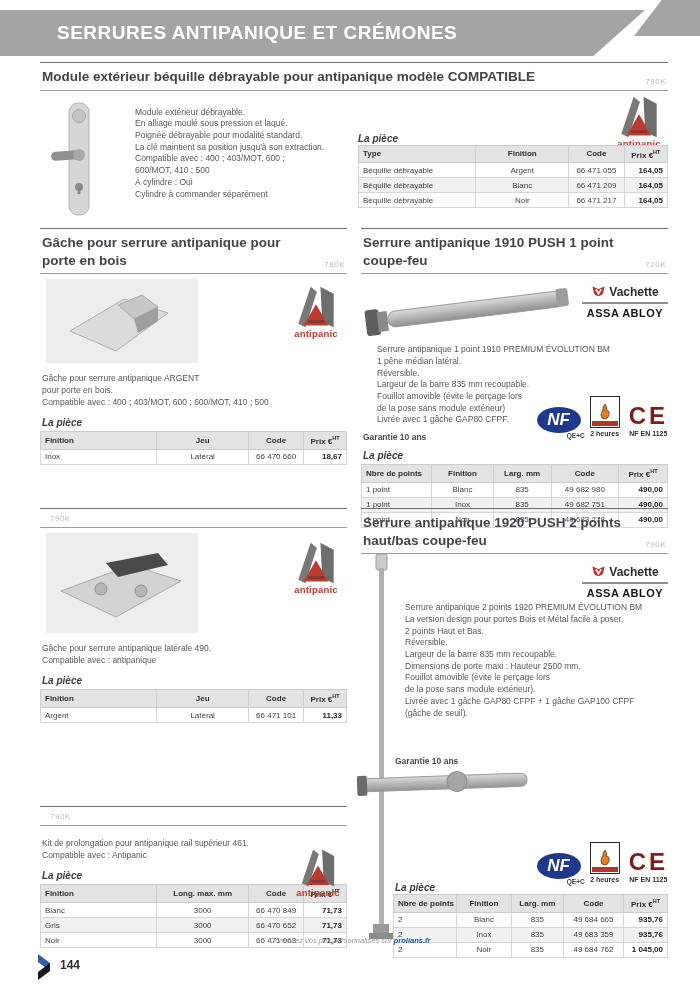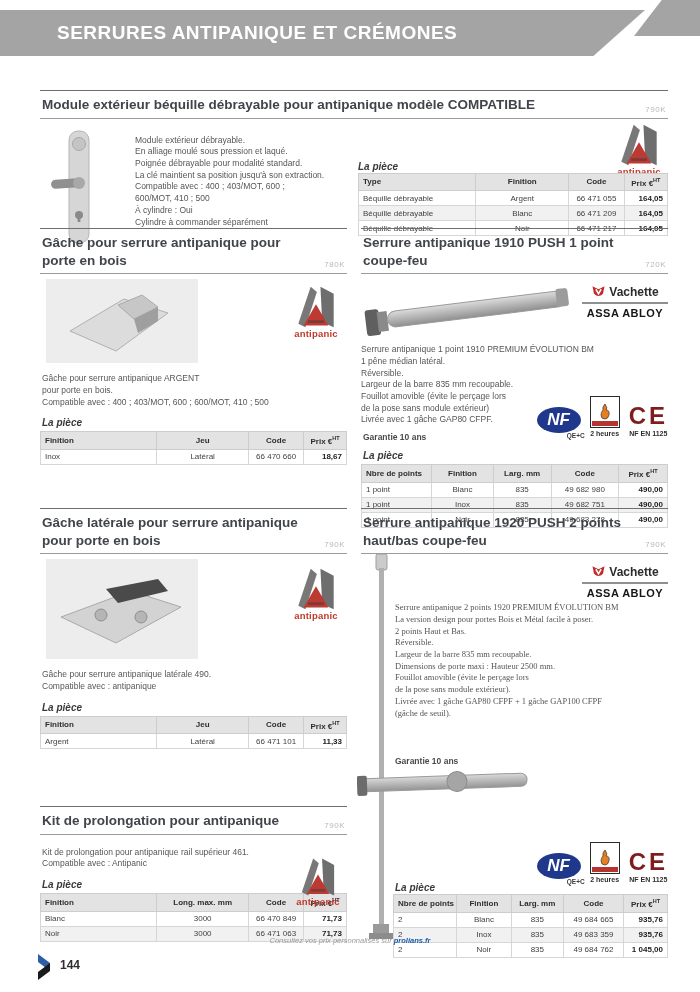--- a/index.html
+++ b/index.html
@@ -75,21 +75,21 @@
 </head>
 <body>
 
 <div id="page">
 
   <div class="band">
     <div class="band-title">SERRURES ANTIPANIQUE ET CRÉMONES</div>
   </div>
   <div class="band-corner"></div>
 
-  <div class="sec" style="top:62px;left:40px;width:628px;margin-top:28px;">
+  <div class="sec" style="top:62px;left:40px;width:628px;">
     <div class="sec-head">
       <h2 class="sec-title">Module extérieur béquille débrayable pour antipanique modèle COMPATIBLE</h2>
       <span class="sec-ref">790K</span>
     </div>
     <div class="sec-body" style="height:168px;">
       <svg width="58" height="120" style="position:absolute;left:10px;top:8px;">
         <rect x="19" y="4" width="20" height="112" rx="9" fill="#d6d6d6" stroke="#b5b5b5"></rect>
         <circle cx="29" cy="17" r="6.5" fill="#c4c4c4" stroke="#a9a9a9"></circle>
         <rect x="1" y="52" width="31" height="9" rx="4.5" fill="#909090" transform="rotate(-4 16 56)"></rect>
         <circle cx="29" cy="56" r="6" fill="#a8a8a8"></circle>
@@ -234,21 +234,21 @@
           <div class="v-row">
             <svg width="15" height="15" viewBox="0 0 20 20">
               <path d="M2 3 L10 7 L18 3 L16 13 Q10 19 4 13 Z" fill="#c32a2a"></path>
               <path d="M6.5 7 l3.5 6 3.5-6" stroke="#fff" fill="none" stroke-width="2"></path>
             </svg>
             <span class="v-name">Vachette</span>
           </div>
           <div class="v-assa">ASSA ABLOY</div>
         </div>
       </div>
-      <div class="desc" style="margin-left:0;width:235px;">Serrure antipanique 1 point 1910 PREMIUM ÉVOLUTION BM
+      <div class="desc" style="margin-left:16px;width:235px;">Serrure antipanique 1 point 1910 PREMIUM ÉVOLUTION BM
 1 pêne médian latéral.
 Réversible.
 Largeur de la barre 835 mm recoupable.
 Fouillot amovible (évite le perçage lors
 de la pose sans module extérieur)
 Livrée avec 1 gâche GAP80 CFPF.</div>
       <div class="garantie" style="margin:6px 0 0 2px;">Garantie 10 ans</div>
       <div class="certs" style="right:0;top:118px;">
         <div class="cert">
           <div class="nf-wrap">
@@ -310,21 +310,20 @@
               <td>49 683 278</td>
               <td class="c-prix">490,00</td>
             </tr>
           </tbody>
         </table>
     </div>
   </div>
 
   <div class="sec" style="top:508px;left:40px;width:307px;">
     <div class="sec-head">
-      <h2 class="sec-title">Gâche latérale pour serrure antipanique pour porte en bois</h2>
       <span class="sec-ref">790K</span>
     </div>
     <div class="sec-body">
       <div style="position:relative;height:102px;margin-top:5px;">
         <svg class="photo" width="152" height="100" style="position:absolute;left:6px;top:0;">
           <rect width="152" height="100" fill="#ededed"></rect>
           <polygon points="15,58 85,32 135,48 70,84" fill="#d3d3d3" stroke="#aaaaaa"></polygon>
           <polygon points="60,30 112,20 122,32 72,44" fill="#4a4a4a"></polygon>
           <circle cx="55" cy="56" r="6" fill="#b5b5b5" stroke="#8f8f8f"></circle>
           <circle cx="95" cy="58" r="6" fill="#b5b5b5" stroke="#8f8f8f"></circle>
@@ -395,21 +394,21 @@
       <div class="vachette" style="position:absolute;right:0;top:10px;">
         <div class="v-row">
           <svg width="15" height="15" viewBox="0 0 20 20">
             <path d="M2 3 L10 7 L18 3 L16 13 Q10 19 4 13 Z" fill="#c32a2a"></path>
             <path d="M6.5 7 l3.5 6 3.5-6" stroke="#fff" fill="none" stroke-width="2"></path>
           </svg>
           <span class="v-name">Vachette</span>
         </div>
         <div class="v-assa">ASSA ABLOY</div>
       </div>
-      <div class="desc" style="position:absolute;left:34px;top:48px;width:272px;font-family:Liberation Serif, serif;">Serrure antipanique 2 points 1920 PREMIUM ÉVOLUTION BM
+      <div class="desc" style="position:absolute;left:44px;top:48px;width:272px;">Serrure antipanique 2 points 1920 PREMIUM ÉVOLUTION BM
 La version design pour portes Bois et Métal facile à poser.
 2 points Haut et Bas.
 Réversible.
 Largeur de la barre 835 mm recoupable.
 Dimensions de porte maxi : Hauteur 2500 mm.
 Fouillot amovible (évite le perçage lors
 de la pose sans module extérieur).
 Livrée avec 1 gâche GAP80 CFPF + 1 gâche GAP100 CFPF
 (gâche de seuil).</div>
       <div class="garantie" style="position:absolute;left:34px;top:202px;">Garantie 10 ans</div>
@@ -474,21 +473,20 @@
               <td>49 684 762</td>
               <td class="c-prix">1 045,00</td>
             </tr>
           </tbody>
         </table>
     </div>
   </div>
 
   <div class="sec" style="top:806px;left:40px;width:307px;">
     <div class="sec-head">
-      <h2 class="sec-title">Kit de prolongation pour antipanique</h2>
       <span class="sec-ref">790K</span>
     </div>
     <div class="sec-body">
       <div class="antipanic" style="position:absolute;right:0;top:8px;">
         <svg width="42" height="44" viewBox="0 0 52 54">
           <polygon points="6,46 20,4 27,10 14,50" fill="#787878"></polygon>
           <polygon points="31,4 46,12 46,50 33,44" fill="#6e6e6e"></polygon>
           <polygon points="26,24 40,48 12,48" fill="#bc3a32"></polygon>
           <rect x="17" y="42" width="18" height="3" fill="#7a3b38"></rect>
         </svg>
@@ -513,20 +511,26 @@
             </tr>
           </thead>
           <tbody>
             <tr>
               <td class="c-left">Blanc</td>
               <td>3000</td>
               <td>66 470 849</td>
               <td class="c-prix">71,73</td>
             </tr>
             <tr>
+              <td class="c-left">Gris</td>
+              <td>3000</td>
+              <td>66 470 652</td>
+              <td class="c-prix">71,73</td>
+            </tr>
+            <tr>
               <td class="c-left">Noir</td>
               <td>3000</td>
               <td>66 471 063</td>
               <td class="c-prix">71,73</td>
             </tr>
           </tbody>
         </table>
     </div>
   </div>
 

